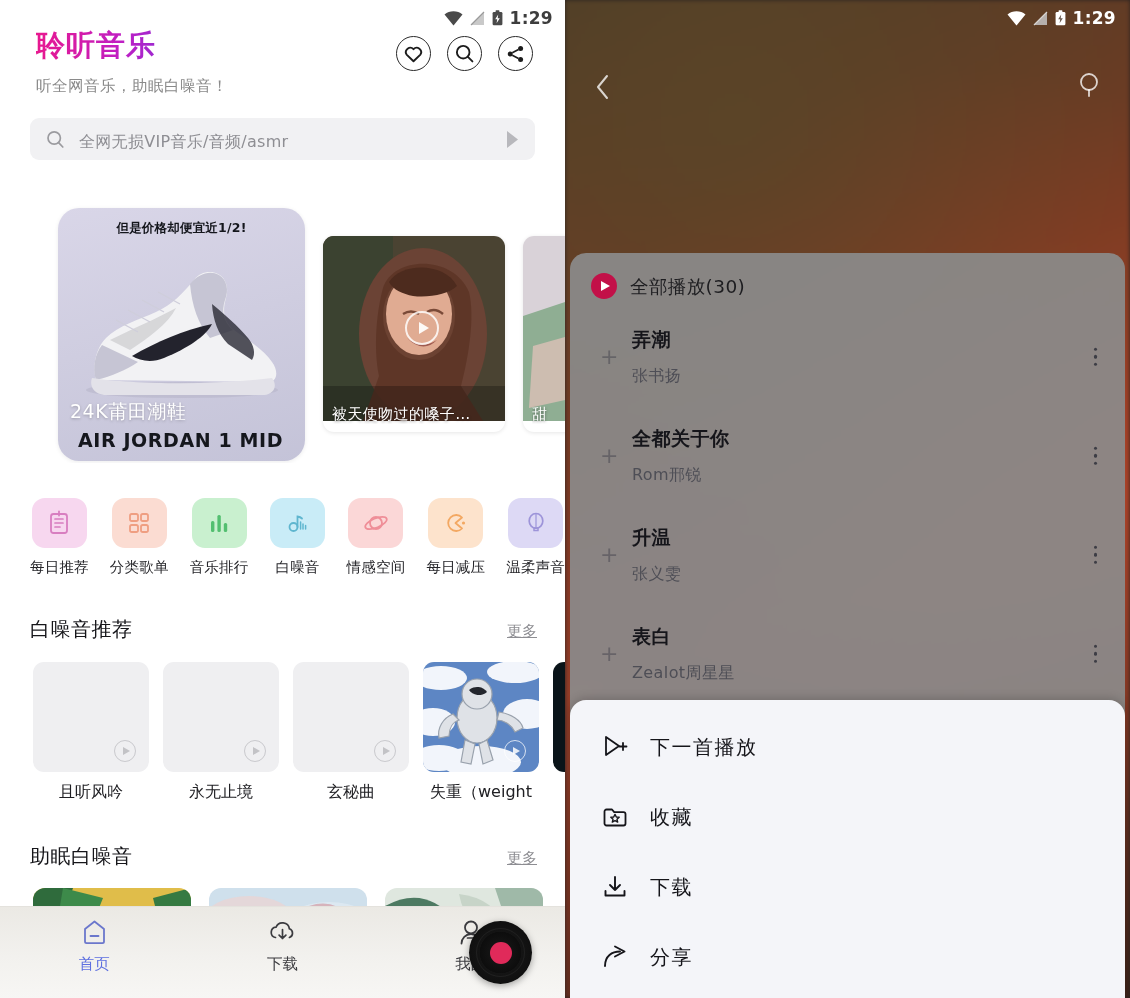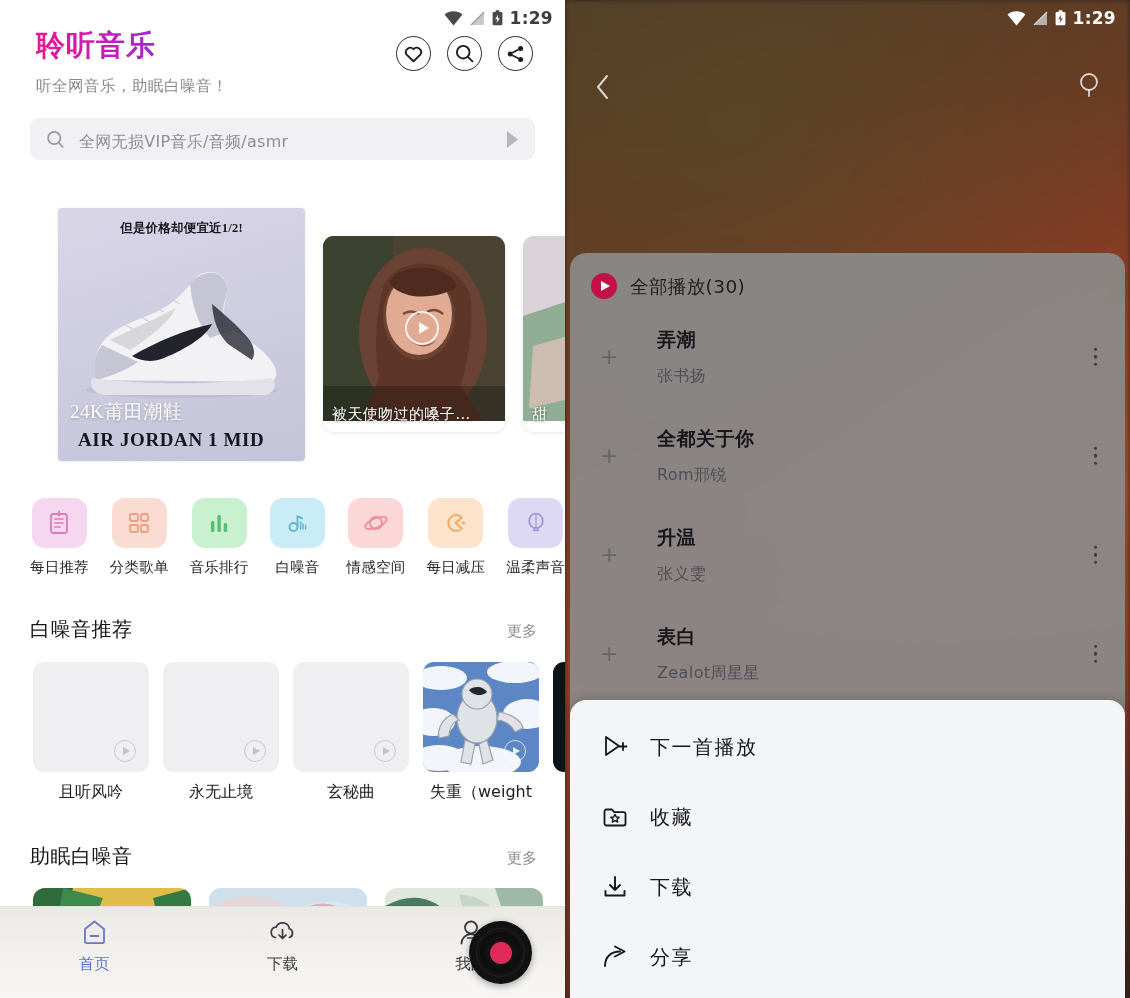--- a/index.html
+++ b/index.html
@@ -56,25 +56,24 @@
   }
   .search-ph { flex: 1; margin-left: 14px; font-size: 16px; color: #8e8e93; letter-spacing: .3px; margin-top: 7px; }
 
   
   .banners {
     position: absolute; top: 205px; left: 0; right: 0; height: 258px;
     display: flex; align-items: center; gap: 18px; padding-left: 58px;
     overflow: hidden;
   }
   .banner-main {
-    width: 247px; height: 253px; flex: none; border-radius: 4px;
+    width: 247px; height: 253px; flex: none; border-radius: 21px;
     background: linear-gradient(165deg, #d9d6e8 0%, #cfcde0 48%, #c4c3d8 100%);
     position: relative; overflow: hidden;
     box-shadow: 0 1px 4px rgba(0,0,0,.08);
-    font-family: Liberation Serif, serif;
   }
   .banner-top-txt {
     position: absolute; top: 12px; left: 0; right: 0; text-align: center;
     font-size: 12.5px; font-weight: bold; color: #14161c; letter-spacing: .2px;
   }
   .shoe { position: absolute; left: 14px; top: 54px; width: 218px; height: 140px; }
   .banner-caption {
     position: absolute; left: 12px; bottom: 36px;
     font-size: 19px; color: #ffffff; font-weight: 500; letter-spacing: .5px;
     text-shadow: 0 1px 3px rgba(0,0,0,.25);
@@ -117,21 +116,21 @@
     display: flex; align-items: center; justify-content: center;
   }
   .cat-lbl { margin-top: 10px; font-size: 14.5px; color: #26262a; letter-spacing: .2px; white-space: nowrap; }
 
   
   .sec-hd {
     position: absolute; left: 30px; right: 28px;
     display: flex; align-items: baseline; justify-content: space-between;
   }
   .sec-title { font-size: 20px; font-weight: normal; color: #16161a; letter-spacing: .5px; }
-  .sec-more { font-size: 15px; color: #8d8d92; }
+  .sec-more { font-size: 15px; color: #8d8d92; text-decoration: underline; }
 
   .wn-row {
     position: absolute; top: 662px; left: 33px; right: 0;
     display: flex; gap: 14px; overflow: hidden;
   }
   .wn-item { width: 116px; flex: none; }
   .wn-thumb {
     width: 116px; height: 110px; border-radius: 11px;
     background: #efeff1; position: relative; overflow: hidden;
   }
@@ -237,21 +236,21 @@
   .songs { margin-top: 8px; }
   .song {
     position: relative; height: 99px;
     display: flex; align-items: center;
     padding-left: 62px; padding-right: 50px;
   }
   .song-plus {
     position: absolute; left: 30px; top: 50%; transform: translateY(-50%);
     font-size: 22px; color: rgba(60,60,70,.45); line-height: 1;
   }
-  .song-txt { display: flex; flex-direction: column; gap: 13px; margin-left: 25px; }
+  .song-txt { display: flex; flex-direction: column; gap: 13px; }
   .song-name { font-size: 19px; font-weight: bold; color: #15151a; letter-spacing: .5px; }
   .song-artist { font-size: 16px; color: #4e4e56; letter-spacing: .4px; }
   .song-more {
     position: absolute; right: 28px; top: 50%; transform: translateY(-50%);
     display: flex; flex-direction: column; gap: 4px;
   }
   .song-more i { display: block; width: 3.5px; height: 3.5px; border-radius: 50%; background: #3d3d45; }
 
   .actionsheet {
     position: absolute; left: 5px; right: 5px; bottom: 0; height: 298px;

